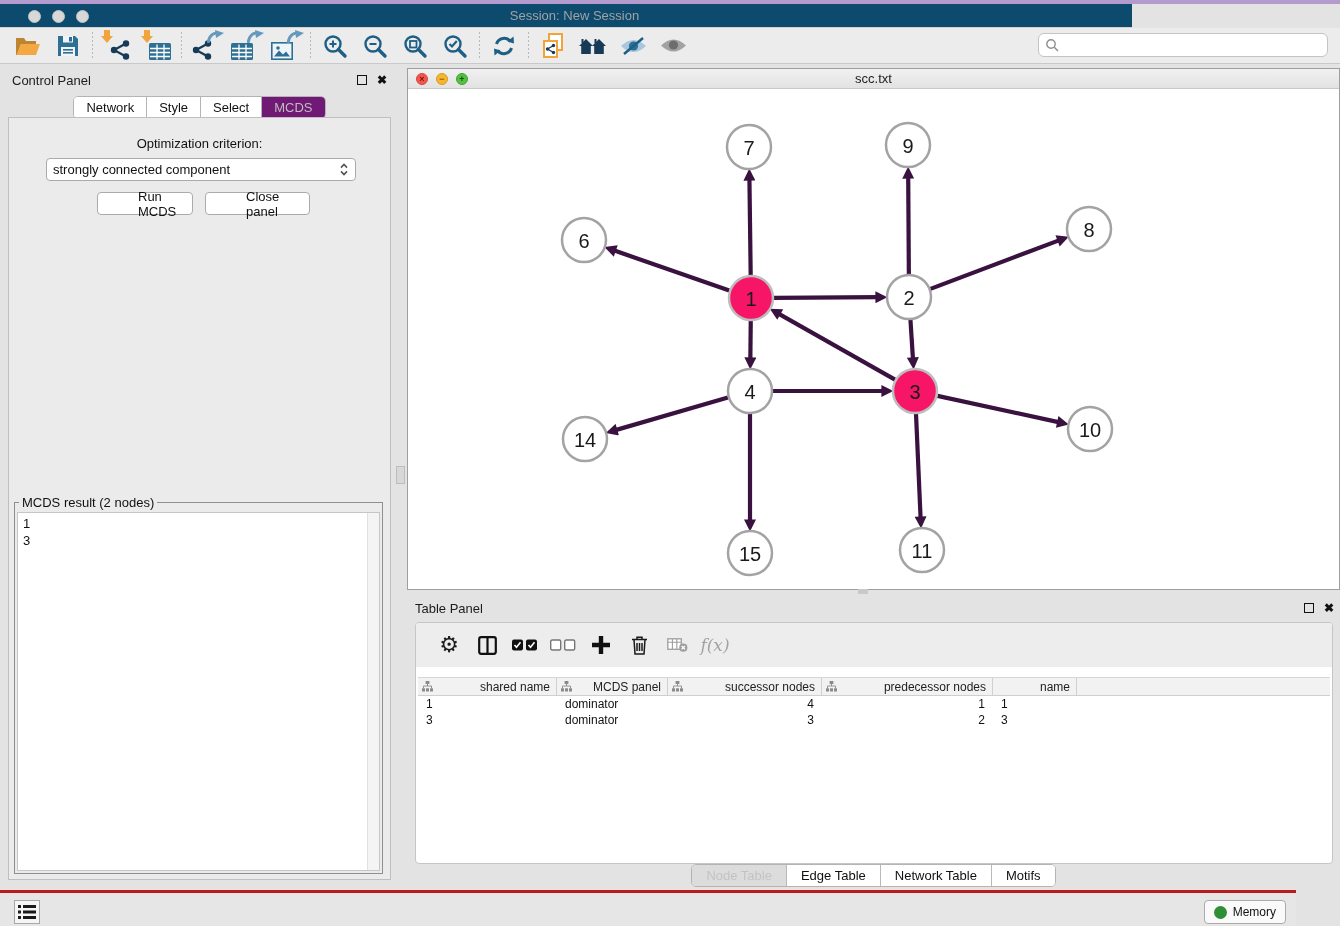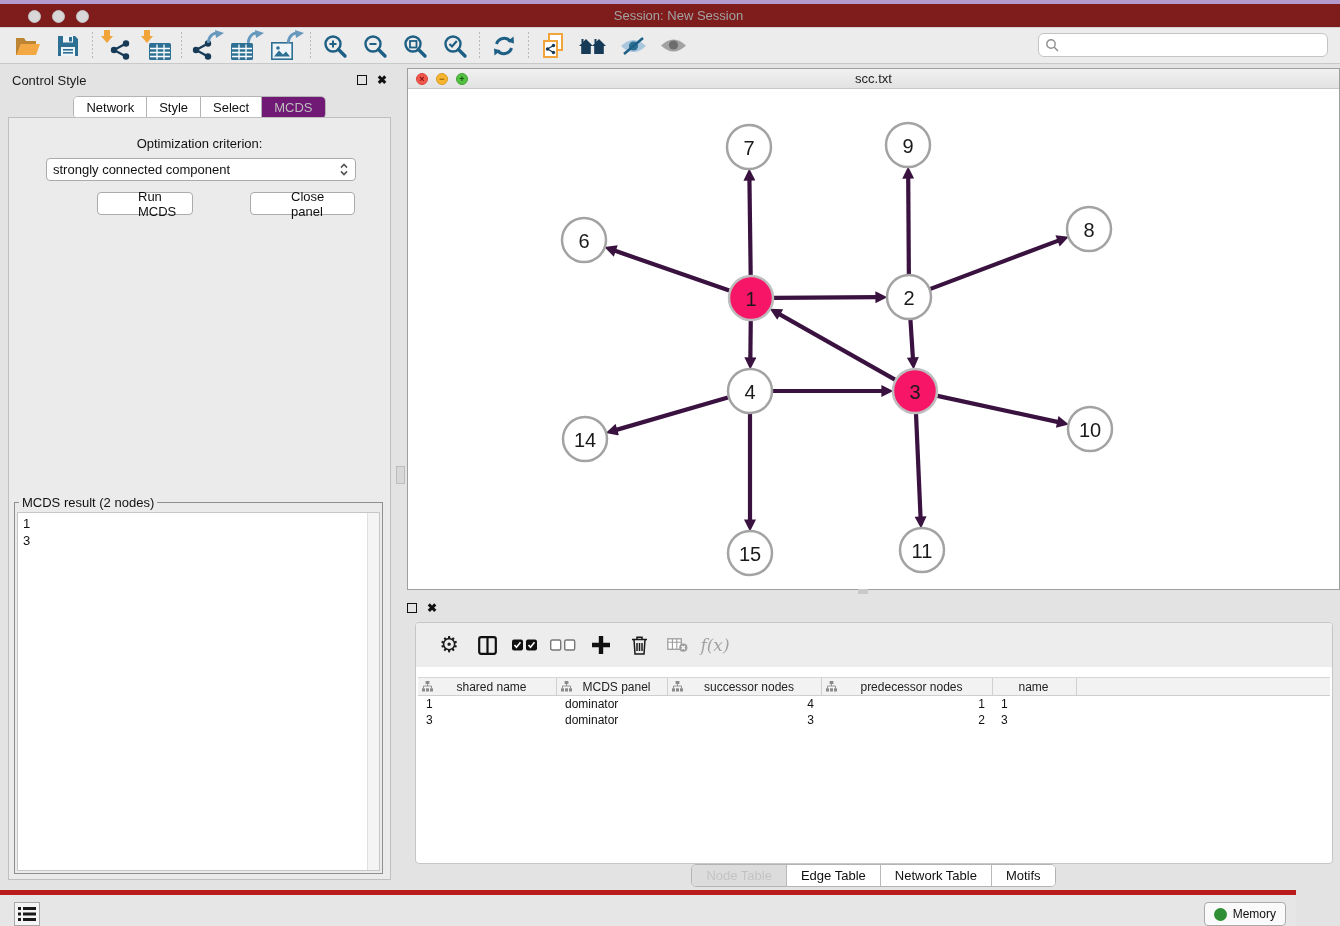--- a/index.html
+++ b/index.html
@@ -1,21 +1,21 @@
 <!DOCTYPE html>
 <html><head>
 <meta charset="utf-8">
 <style>
   * { box-sizing: border-box; margin: 0; padding: 0; }
   html,body { width:1340px; height:926px; overflow:hidden; font-family:"Liberation Sans",sans-serif; background:#e3e3e3; }
   .abs { position:absolute; }
 
   
   #purple-strip { left:0; top:0; width:1340px; height:4px; background:#b49bce; }
-  #titlebar { left:0; top:4px; width:1340px; height:24px; background:#7f1d1d; border-bottom:1px solid #d2d2d2;padding-left:17px; }
+  #titlebar { left:0; top:4px; width:1132px; height:24px; background:#0c4a6e; border-bottom:1px solid #d2d2d2;padding-left:17px; }
   #titlebar .title { width:100%; text-align:center; line-height:24px; font-size:13px; color:#a2a2a2; }
   .traffic { position:absolute; top:6px; width:13px; height:13px; border-radius:50%; }
   .tl-gray { background:#d8d8d8; border:1px solid #c2c2c2; }
 
   #toolbar { left:0; top:28px; width:1340px; height:36px; background:#ececec; border-bottom:1px solid #c9c9c9; display:flex; align-items:center; padding-left:8px; }
   .tbtn { width:40px; height:32px; display:flex; align-items:center; justify-content:center; position:relative; }
   .tsep { width:1px; height:28px; margin:0 4px; background-image:linear-gradient(#b9b9b9 50%, transparent 50%); background-size:1px 4px; }
   .ov-arrow { position:absolute; left:4px; top:0; }
   #search-wrap { position:absolute; right:12px; top:33px; width:290px; height:24px; background:#fff; border:1px solid #c4c4c4; border-radius:6px; display:flex; align-items:center; padding:0 6px; }
   #search-wrap input { border:none; outline:none; flex:1; font-size:12px; font-family:"Liberation Sans",sans-serif; background:transparent; }
@@ -30,21 +30,21 @@
   .tabgrp { display:flex; border:1px solid #b4b4b4; border-radius:5px; overflow:hidden; background:#fff; }
   .tab { padding:3px 12px; font-size:13px; color:#111; background:#fff; border-right:1px solid #b4b4b4; cursor:default; }
   .tab:last-child { border-right:none; }
   .tab.active-light { background:#701a75; color:#bdbdbd; }
   #cp-body { position:absolute; left:2px; top:49px; right:2px; bottom:0; background:#ebebeb; border:1px solid #bfbfbf; }
   #opt-label { position:absolute; top:18px; width:100%; text-align:center; font-size:13px; color:#111; }
   #opt-select { position:absolute; left:37px; top:40px; width:310px; height:23px; background:#fff; border:1px solid #ababab; border-radius:4px; display:flex; align-items:center; padding:0 6px; font-size:13px; color:#111; }
   #opt-select .sel-text { flex:1; }
   .btn { position:absolute; height:23px; background:#fff; border:1px solid #ababab; border-radius:4px; font-size:13px; color:#111; display:flex; align-items:center; justify-content:center;padding-left:40px; }
   #run-btn { left:88px; top:74px; width:96px; }
-  #closep-btn { left:196px; top:74px; width:105px;margin-left:45px; }
+  #closep-btn { left:196px; top:74px; width:105px; }
   #result-fs { position:absolute; left:5px; right:7px; top:377px; bottom:5px; border:1px solid #8f8f8f; padding:2px; }
   #result-fs legend { font-size:13px; color:#111; padding:0 3px; margin-left:2px; }
   #result-box { position:relative; width:100%; height:100%; background:#fff; border:1px solid #c6c6c6; font-size:13px; color:#111; padding:2px 5px; }
   #result-box .rline { line-height:17px; }
   #result-scroll { position:absolute; right:0; top:0; bottom:0; width:12px; background:#f4f4f4; border-left:1px solid #e0e0e0; }
 
   
   #divider-grip { left:396px; top:466px; width:9px; height:18px; background:#d8d8d8; border:1px solid #bdbdbd; }
 
   
@@ -61,31 +61,31 @@
   
   #table-panel { left:407px; top:596px; width:933px; height:294px; }
   #tp-container { position:absolute; left:8px; top:26px; right:7px; height:242px; background:#fff; border:1px solid #c6c6c6; border-radius:4px; overflow:hidden; }
   #tp-toolbar { height:44px; background:#ededed; display:flex; align-items:center; padding-left:14px; gap:0; }
   .tpbtn { width:38px; height:34px; display:flex; align-items:center; justify-content:center; }
   .gear-glyph { font-size:22px; color:#1c1c1c; line-height:22px; }
   .fx { font-family:"DejaVu Serif",serif; font-style:italic; font-size:17px; color:#a3a3a3; }
   #tbl { position:absolute; left:2px; top:54px; right:2px; }
   #tbl-header { display:flex; background:#f2f2f2; border-top:1px solid #d6d6d6; border-bottom:1px solid #cfcfcf; height:19px; }
   .hcell { display:flex; align-items:center; border-right:1px solid #d0d0d0; font-size:12px; color:#222; padding-left:4px; }
-  .hcell .hlabel { flex:1; text-align:center; padding-right:6px; }
+  .hcell .hlabel { flex:1; text-align:right; padding-right:6px; }
   .trow { display:flex; height:16px; }
   .tcell { font-size:12px; color:#111; padding:1px 8px 0 8px; }
 
   #tp-tabs { position:absolute; left:0; bottom:3px; width:100%; display:flex; justify-content:center; }
   .tab2 { padding:3px 14px; font-size:13px; background:#fff; color:#111; border-right:1px solid #b9b9b9; }
   .tab2:last-child { border-right:none; }
   .tab2.active-light { background:#dcdcdc; color:#c3c3c3; }
 
   
-  #statusbar { left:0; top:890px; width:1296px; height:36px; background:#e6e6e6; border-top:5px solid #b91c1c; }
+  #statusbar { left:0; top:890px; width:1296px; height:36px; background:#e6e6e6; border-top:3px solid #b91c1c; }
   #list-btn { position:absolute; left:14px; top:7px; width:26px; height:24px; background:#f5f5f5; border:1px solid #a8a8a8; display:flex; align-items:center; justify-content:center; }
   #memory-btn { position:absolute; right:10px; top:7px; height:24px; padding:0 9px; background:#fafafa; border:1px solid #ababab; border-radius:4px; display:flex; align-items:center; gap:6px; font-size:12px; color:#111; }
   #memory-btn .dot { width:13px; height:13px; border-radius:50%; background:#2e8f35; }
 </style>
 </head>
 <body>
 
 <div id="purple-strip" class="abs"></div>
 
 <div id="titlebar" class="abs">
@@ -245,21 +245,21 @@
 <div id="search-wrap" class="abs">
   <svg width="14" height="14" viewBox="0 0 14 14">
       <circle cx="6" cy="6" r="4.2" fill="none" stroke="#8e8e8e" stroke-width="1.4"></circle>
       <path d="M9 9 L13 13" stroke="#8e8e8e" stroke-width="1.4"></path>
     </svg>
   <input type="text" placeholder="" style="">
 </div>
 
 <div id="control-panel" class="abs">
   <div class="panel-head">
-    <span class="ph-title">Control Style</span>
+    <span class="ph-title">Control Panel</span>
     <span class="float-ico"></span>
     <span class="close-ico">✖</span>
   </div>
   <div id="cp-tabs">
     <div class="tabgrp">
       <span class="tab">Network</span>
       <span class="tab">Style</span>
       <span class="tab">Select</span>
       <span class="tab active-light">MCDS</span>
     </div>
@@ -367,20 +367,21 @@
             <text x="514" y="462" text-anchor="middle" dominant-baseline="central" font-size="20" font-family="Liberation Sans, sans-serif" fill="#1a1a1a">11</text>
           </g>
         </g>
     </svg>
   </div>
 </div>
 <div id="net-resize-dot" class="abs"></div>
 
 <div id="table-panel" class="abs">
   <div class="panel-head">
+    <span class="ph-title" style="padding-left:8px">Table Panel</span>
     <span class="float-ico"></span>
     <span class="close-ico">✖</span>
   </div>
   <div id="tp-container">
     <div id="tp-toolbar">
       <div class="tpbtn">
           <span class="gear-glyph">⚙</span>
         </div>
       <div class="tpbtn">
         <svg width="19" height="19" viewBox="0 0 19 19">

